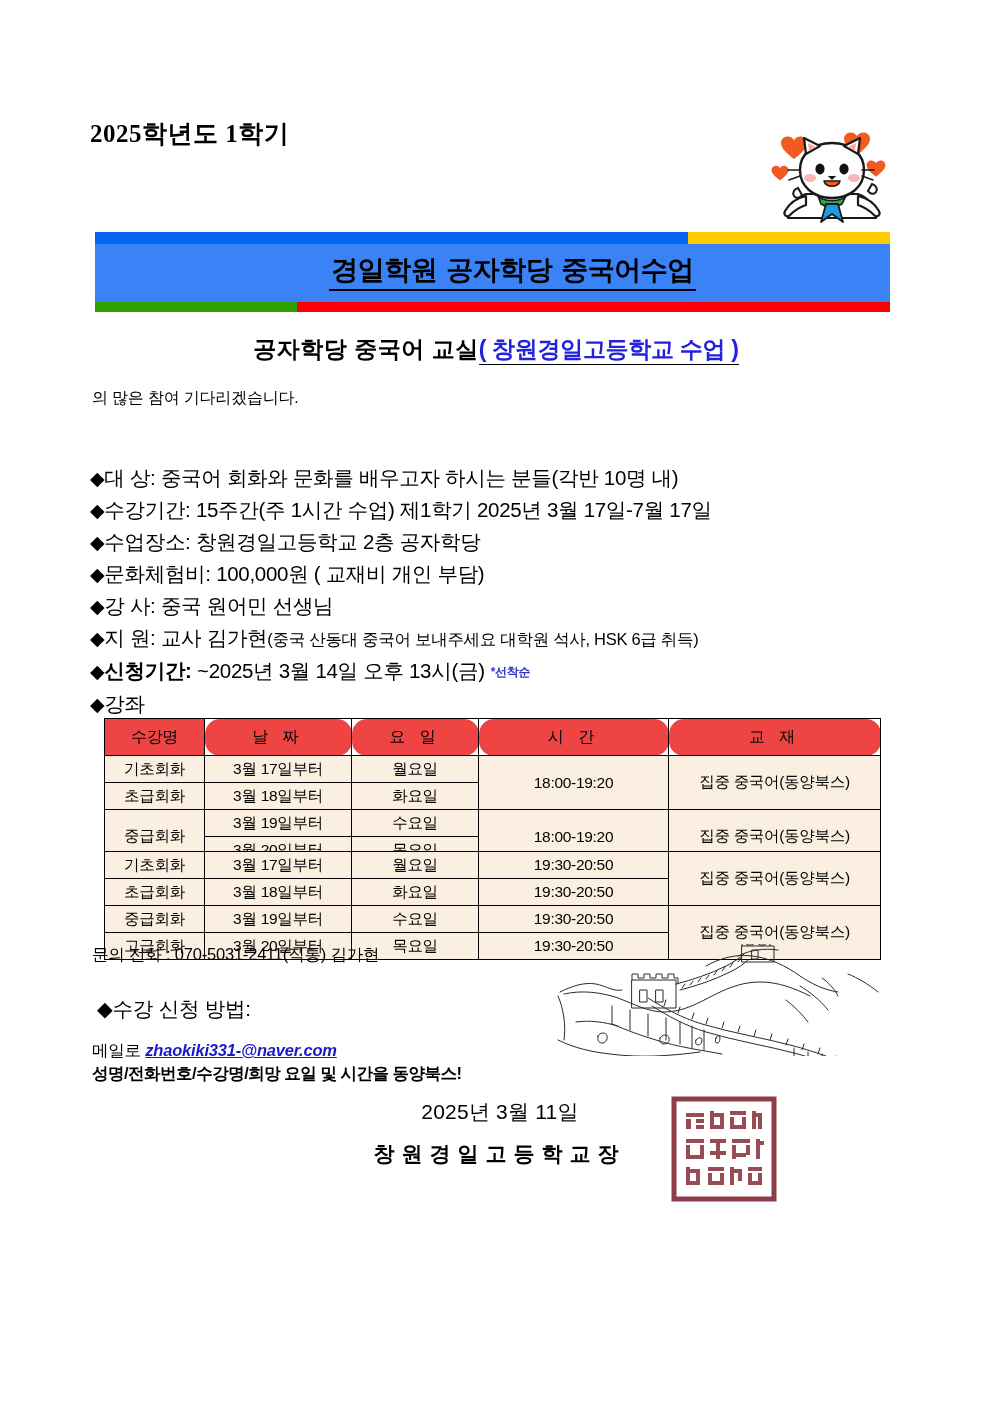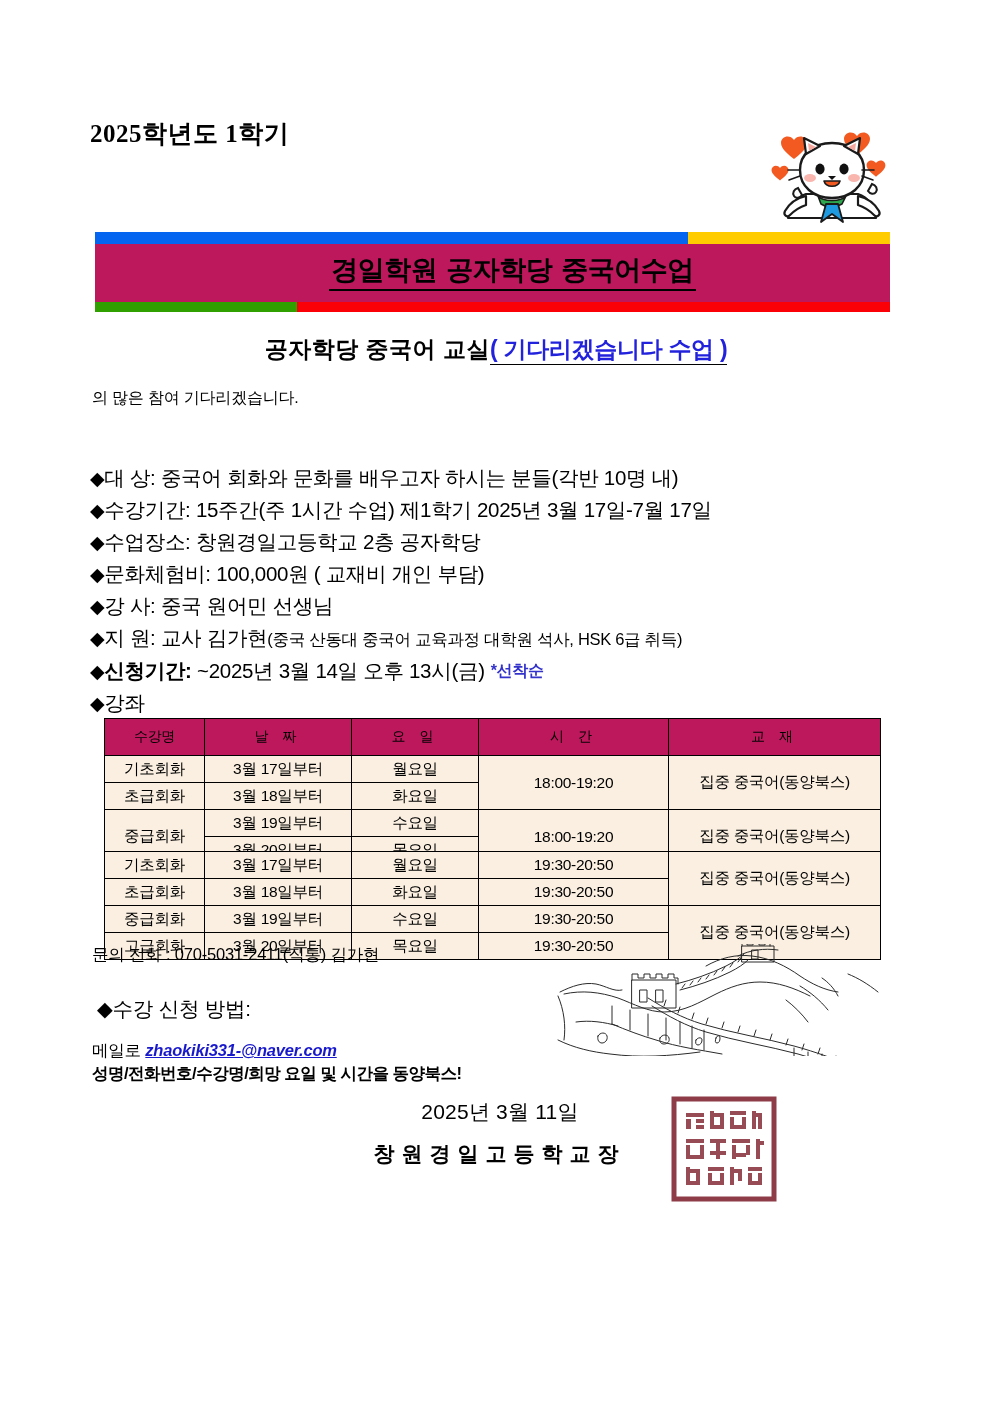--- a/index.html
+++ b/index.html
@@ -61,21 +61,21 @@
   .banner-bar.bottom { bottom: 0; height: 10px; }
   .bar-seg { height: 100%; }
   .bar-blue   { background: #0466F0; width: 74.6%; }
   .bar-yellow { background: #FFCC00; width: 25.4%; }
   .bar-green  { background: #30A000; width: 25.4%; }
   .bar-red    { background: #FB0007; width: 74.6%; }
   .banner-body {
     position: absolute;
     left: 0; right: 0;
     top: 12px; bottom: 10px;
-    background: #be185d;
+    background: #3b82f6;
     display: flex;
     align-items: center;
     justify-content: center;
     padding-left: 40px;
   }
   .banner-title {
     font-family: "DejaVu Sans", sans-serif;
     font-size: 27px;
     font-weight: bold;
     letter-spacing: -0.5px;
@@ -125,21 +125,21 @@
     line-height: 31px;
     letter-spacing: -0.3px;
   }
   .info-row { white-space: nowrap; }
   .info-row .dia { font-size: 19px; }
   .info-label { display: inline-block; }
   .info-row.bold-row { font-weight: bold; }
   .info-row.bold-row .val-normal { font-weight: normal; }
   .sub-note {
     color: #3333CC;
-    font-size: 16px;
+    font-size: 12px;
     font-weight: bold;
     letter-spacing: -0.3px;
     padding-left: 6px;
     vertical-align: 2px;
   }
   .small-paren { font-size: 16.5px; }
 
   
   .sched-table {
     position: absolute;
@@ -154,25 +154,25 @@
   .sched-table td, .sched-table th {
     border: 1px solid #000000;
     background: #FAEFE0;
     text-align: center;
     padding: 2px 4px;
     height: 22px;
     font-weight: normal;
     color: #000;
   }
   .sched-table th {
-    background: #be185d;
+    background: #ef4444;
     height: 32px;
-    font-size: 14px;
-  }
-  .th-sp { letter-spacing: 5px; padding-left: 5px; }
+    font-size: 16px;
+  }
+  .th-sp { letter-spacing: 5px; padding-left: 5px; border-radius: 15px; }
   .col-a { width: 100px; }
   .col-b { width: 147px; }
   .col-c { width: 127px; }
   .col-d { width: 190px; }
   .col-e { width: 212px; }
 
   
   .contact-line {
     position: absolute;
     left: 92px;
@@ -311,21 +311,21 @@
     <div class="banner-body">
       <div class="banner-title">경일학원 공자학당 중국어수업</div>
     </div>
     <div class="banner-bar bottom">
       <div class="bar-seg bar-green"></div>
       <div class="bar-seg bar-red"></div>
     </div>
   </div>
 
   <div class="subtitle">
-    <span class="st-black">공자학당 중국어 교실</span><span class="st-blue">( 기다리겠습니다 수업 )</span>
+    <span class="st-black">공자학당 중국어 교실</span><span class="st-blue">( 창원경일고등학교 수업 )</span>
   </div>
 
   <div class="intro">
     <div>의 많은 참여 기다리겠습니다.</div>
   </div>
 
   <div class="info-list">
     <div class="info-row">
       <span class="dia">◆</span><span class="info-label">대      상:</span> <span>중국어 회화와 문화를 배우고자 하시는 분들(각반 10명 내)</span>
     </div>
@@ -335,21 +335,21 @@
     <div class="info-row">
       <span class="dia">◆</span><span class="info-label">수업장소:</span> <span>창원경일고등학교 2층 공자학당</span>
     </div>
     <div class="info-row">
       <span class="dia">◆</span><span class="info-label">문화체험비:</span> <span>100,000원 ( 교재비 개인 부담)</span>
     </div>
     <div class="info-row">
       <span class="dia">◆</span><span class="info-label">강      사:</span> <span>중국 원어민 선생님</span>
     </div>
     <div class="info-row">
-      <span class="dia">◆</span><span class="info-label">지      원:</span> <span>교사 김가현</span><span class="small-paren">(중국 산동대 중국어 교육과정 대학원 석사, HSK 6급 취득)</span>
+      <span class="dia">◆</span><span class="info-label">지      원:</span> <span>교사 김가현</span><span class="small-paren">(중국 산동대 중국어 보내주세요 대학원 석사, HSK 6급 취득)</span>
     </div>
     <div class="info-row bold-row">
       <span class="dia">◆</span><span class="info-label">신청기간:</span> <span class="val-normal">~2025년 3월 14일 오후 13시(금)</span><span class="sub-note">*선착순</span>
     </div>
     <div class="info-row">
       <span class="dia">◆</span><span class="info-label">강좌</span>
     </div>
   </div>
 
   <table class="sched-table block-a">

